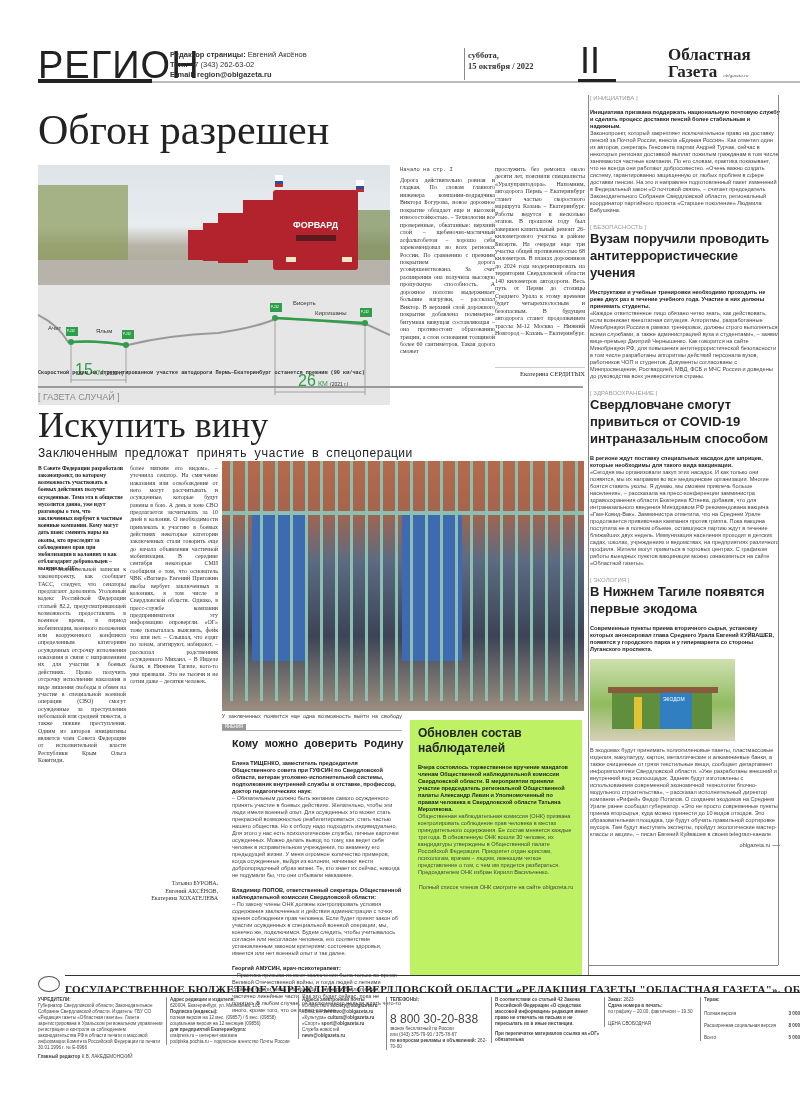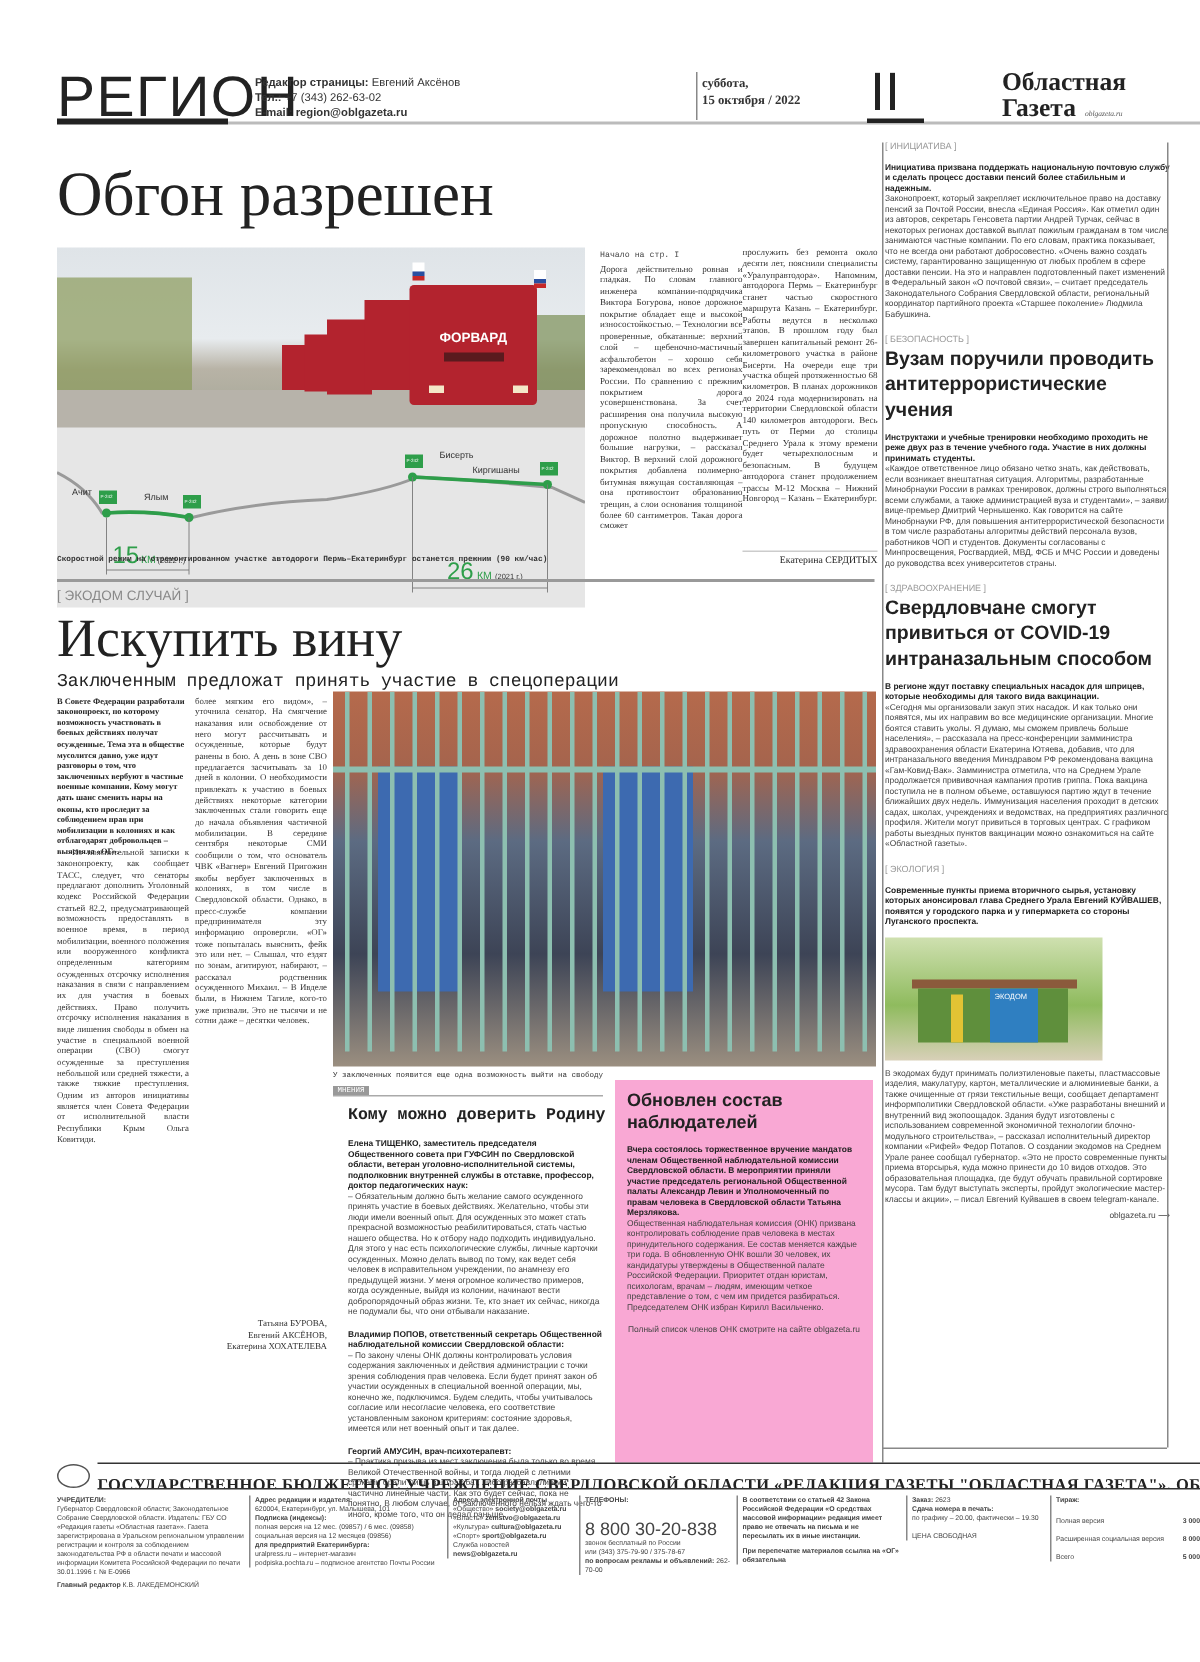--- a/index.html
+++ b/index.html
@@ -130,21 +130,21 @@
 </div>
 <div class="abs sans" style="left:38px;top:370px;width:360px;font-size:5.2px;font-weight:bold;color:#333">Скоростной режим на отремонтированном участке автодороги Пермь–Екатеринбург останется прежним (90 км/час)</div>
 <div class="abs" style="left:400px;top:166px;width:95px">
   <div class="sans" style="font-size:5.5px;color:#444;margin-bottom:4px">Начало на стр. I</div>
   <div class="article-text serif" style="font-size:6px;line-height:7.45px">Дорога действительно ровная и гладкая. По словам главного инженера компании-подрядчика Виктора Богурова, новое дорожное покрытие обладает еще и высокой износостойкостью. – Технологии все проверенные, обкатанные: верхний слой – щебеночно-мастичный асфальтобетон – хорошо себя зарекомендовал во всех регионах России. По сравнению с прежним покрытием дорога усовершенствована. За счет расширения она получила высокую пропускную способность. А дорожное полотно выдерживает большие нагрузки, – рассказал Виктор. В верхний слой дорожного покрытия добавлена полимерно-битумная вяжущая составляющая – она противостоит образованию трещин, а слои основания толщиной более 60 сантиметров. Такая дорога сможет</div>
 </div>
 <div class="abs article-text serif" style="left:495px;top:166px;width:90px;font-size:6px;line-height:7.45px">прослужить без ремонта около десяти лет, пояснили специалисты «Уралуправтодора». Напомним, автодорога Пермь – Екатеринбург станет частью скоростного маршрута Казань – Екатеринбург. Работы ведутся в несколько этапов. В прошлом году был завершен капитальный ремонт 26-километрового участка в районе Бисерти. На очереди еще три участка общей протяженностью 68 километров. В планах дорожников до 2024 года модернизировать на территории Свердловской области 140 километров автодороги. Весь путь от Перми до столицы Среднего Урала к этому времени будет четырехполосным и безопасным. В будущем автодорога станет продолжением трассы М-12 Москва – Нижний Новгород – Казань – Екатеринбург.</div>
 <div class="abs serif" style="left:495px;top:367px;width:90px;text-align:right;font-size:6.5px;border-top:1px solid #ccc;padding-top:2px">Екатерина СЕРДИТЫХ</div>
 
 <div class="abs" style="left:38px;top:386px;width:545px;height:2px;background:#999"></div>
-<div class="abs kicker" style="left:38px;top:392px">[ ЭКОДОМ СЛУЧАЙ ]</div>
+<div class="abs kicker" style="left:38px;top:392px">[ ГАЗЕТА СЛУЧАЙ ]</div>
 <div class="abs serif" style="left:38px;top:404px;font-size:36px">Искупить вину</div>
 <div class="abs sans" style="left:38px;top:447px;font-size:12px;color:#222">Заключенным предложат принять участие в спецоперации</div>
 <div class="abs serif" style="left:38px;top:465px;width:88px;font-size:5.6px;line-height:7.15px;font-weight:bold;color:#222">В Совете Федерации разработали законопроект, по которому возможность участвовать в боевых действиях получат осужденные. Тема эта в обществе мусолится давно, уже идут разговоры о том, что заключенных вербуют в частные военные компании. Кому могут дать шанс сменить нары на окопы, кто проследит за соблюдением прав при мобилизации в колониях и как отблагодарят добровольцев – выясняла «ОГ».</div>
 <div class="abs article-text serif" style="left:38px;top:566px;width:88px;font-size:5.9px;line-height:7.35px;text-indent:10px">Из пояснительной записки к законопроекту, как сообщает ТАСС, следует, что сенаторы предлагают дополнить Уголовный кодекс Российской Федерации статьей 82.2, предусматривающей возможность предоставлять в военное время, в период мобилизации, военного положения или вооруженного конфликта определенным категориям осужденных отсрочку исполнения наказания в связи с направлением их для участия в боевых действиях. Право получить отсрочку исполнения наказания в виде лишения свободы в обмен на участие в специальной военной операции (СВО) смогут осужденные за преступления небольшой или средней тяжести, а также тяжкие преступления. Одним из авторов инициативы является член Совета Федерации от исполнительной власти Республики Крым Ольга Ковитиди.</div>
 <div class="abs article-text serif" style="left:130px;top:465px;width:88px;font-size:5.9px;line-height:7.35px">более мягким его видом», – уточнила сенатор. На смягчение наказания или освобождение от него могут рассчитывать и осужденные, которые будут ранены в бою. А день в зоне СВО предлагается засчитывать за 10 дней в колонии. О необходимости привлекать к участию в боевых действиях некоторые категории заключенных стали говорить еще до начала объявления частичной мобилизации. В середине сентября некоторые СМИ сообщили о том, что основатель ЧВК «Вагнер» Евгений Пригожин якобы вербует заключенных в колониях, в том числе в Свердловской области. Однако, в пресс-службе компании предпринимателя эту информацию опровергли. «ОГ» тоже попыталась выяснить, фейк это или нет. – Слышал, что ездят по зонам, агитируют, набирают, – рассказал родственник осужденного Михаил. – В Ивделе были, в Нижнем Тагиле, кого-то уже призвали. Это не тысячи и не сотни даже – десятки человек.</div>
 <div class="abs" style="left:222px;top:461px;width:362px;height:250px;background:linear-gradient(#b56a4c 0%,#a5644d 20%,#5c6b82 40%,#3d4456 70%,#9b8f80 100%);overflow:hidden">
   <svg width="362" height="250">
     <rect x="30" y="50" width="55" height="150" fill="#3d6ab0"></rect>
     <rect x="180" y="50" width="60" height="150" fill="#3d6ab0"></rect>
     <rect x="0" y="50" width="362" height="4" fill="#8dbfb0"></rect>
@@ -187,21 +187,21 @@
 <div class="abs sans" style="left:232px;top:738px;font-size:11px;font-weight:bold;color:#222">Кому можно доверить Родину защищать</div>
 <div class="abs" style="left:232px;top:760px;width:170px">
   <div class="rlead" style="margin-top:0">Елена ТИЩЕНКО, заместитель председателя Общественного совета при ГУФСИН по Свердловской области, ветеран уголовно-исполнительной системы, подполковник внутренней службы в отставке, профессор, доктор педагогических наук:</div>
   <div class="rtext">– Обязательным должно быть желание самого осужденного принять участие в боевых действиях. Желательно, чтобы эти люди имели военный опыт. Для осужденных это может стать прекрасной возможностью реабилитироваться, стать частью нашего общества. Но к отбору надо подходить индивидуально. Для этого у нас есть психологические службы, личные карточки осужденных. Можно делать вывод по тому, как ведет себя человек в исправительном учреждении, по анамнезу его предыдущей жизни. У меня огромное количество примеров, когда осужденные, выйдя из колонии, начинают вести добропорядочный образ жизни. Те, кто знает их сейчас, никогда не подумали бы, что они отбывали наказание.</div>
   <div class="rlead">Владимир ПОПОВ, ответственный секретарь Общественной наблюдательной комиссии Свердловской области:</div>
   <div class="rtext">– По закону члены ОНК должны контролировать условия содержания заключенных и действия администрации с точки зрения соблюдения прав человека. Если будет принят закон об участии осужденных в специальной военной операции, мы, конечно же, подключимся. Будем следить, чтобы учитывалось согласие или несогласие человека, его соответствие установленным законом критериям: состояние здоровья, имеется или нет военный опыт и так далее.</div>
   <div class="rlead">Георгий АМУСИН, врач-психотерапевт:</div>
   <div class="rtext">– Практика призыва из мест заключения была только во время Великой Отечественной войны, и тогда людей с летними сроками брали лишь в штрафбат, либо разбавляли ими частично линейные части. Как это будет сейчас, пока не понятно. В любом случае, от заключенного нельзя ждать чего-то иного, кроме того, что он делал раньше.</div>
 </div>
 
-<div class="abs" style="left:410px;top:720px;width:172px;height:255px;background:#f9a8d4;padding:6px 8px">
+<div class="abs" style="left:410px;top:720px;width:172px;height:255px;background:#bef264;padding:6px 8px">
   <div class="rh" style="font-size:12px;line-height:15px">Обновлен состав наблюдателей</div>
   <div class="rlead">Вчера состоялось торжественное вручение мандатов членам Общественной наблюдательной комиссии Свердловской области. В мероприятии приняли участие председатель региональной Общественной палаты Александр Левин и Уполномоченный по правам человека в Свердловской области Татьяна Мерзлякова.</div>
   <div class="rtext">Общественная наблюдательная комиссия (ОНК) призвана контролировать соблюдение прав человека в местах принудительного содержания. Ее состав меняется каждые три года. В обновленную ОНК вошли 30 человек, их кандидатуры утверждены в Общественной палате Российской Федерации. Приоритет отдан юристам, психологам, врачам – людям, имеющим четкое представление о том, с чем им придется разбираться. Председателем ОНК избран Кирилл Васильченко.</div>
   <div class="rtext" style="text-align:center;margin-top:8px">Полный список членов ОНК смотрите на сайте oblgazeta.ru</div>
 </div>
 
 <div class="abs vrule" style="left:588px;top:95px;height:880px"></div>
 <div class="abs right-col">
   <div class="rkick" style="margin-top:0">[ ИНИЦИАТИВА ]</div>
   <div class="rlead">Инициатива призвана поддержать национальную почтовую службу и сделать процесс доставки пенсий более стабильным и надежным.</div>
@@ -211,20 +211,21 @@
   <div class="rh">Вузам поручили проводить антитеррористические учения</div>
   <div class="rlead">Инструктажи и учебные тренировки необходимо проходить не реже двух раз в течение учебного года. Участие в них должны принимать студенты.</div>
   <div class="rtext">«Каждое ответственное лицо обязано четко знать, как действовать, если возникает внештатная ситуация. Алгоритмы, разработанные Минобрнауки России в рамках тренировок, должны строго выполняться всеми службами, а также администрацией вуза и студентами», – заявил вице-премьер Дмитрий Чернышенко. Как говорится на сайте Минобрнауки РФ, для повышения антитеррористической безопасности в том числе разработаны алгоритмы действий персонала вузов, работников ЧОП и студентов. Документы согласованы с Минпросвещения, Росгвардией, МВД, ФСБ и МЧС России и доведены до руководства всех университетов страны.</div>
 
   <div class="rkick">[ ЗДРАВООХРАНЕНИЕ ]</div>
   <div class="rh">Свердловчане смогут привиться от COVID-19 интраназальным способом</div>
   <div class="rlead">В регионе ждут поставку специальных насадок для шприцев, которые необходимы для такого вида вакцинации.</div>
   <div class="rtext">«Сегодня мы организовали закуп этих насадок. И как только они появятся, мы их направим во все медицинские организации. Многие боятся ставить уколы. Я думаю, мы сможем привлечь больше населения», – рассказала на пресс-конференции замминистра здравоохранения области Екатерина Ютяева, добавив, что для интраназального введения Минздравом РФ рекомендована вакцина «Гам-Ковид-Вак». Замминистра отметила, что на Среднем Урале продолжается прививочная кампания против гриппа. Пока вакцина поступила не в полном объеме, оставшуюся партию ждут в течение ближайших двух недель. Иммунизация населения проходит в детских садах, школах, учреждениях и ведомствах, на предприятиях различного профиля. Жители могут привиться в торговых центрах. С графиком работы выездных пунктов вакцинации можно ознакомиться на сайте «Областной газеты».</div>
 
   <div class="rkick">[ ЭКОЛОГИЯ ]</div>
+  <div class="rh">В Нижнем Тагиле появятся первые экодома</div>
   <div class="rlead">Современные пункты приема вторичного сырья, установку которых анонсировал глава Среднего Урала Евгений КУЙВАШЕВ, появятся у городского парка и у гипермаркета со стороны Луганского проспекта.</div>
   <div style="margin:6px 0;width:145px;height:82px;background:linear-gradient(#cfe0b0 0%,#8fbb5e 55%,#d8d0b8 100%);position:relative">
     <div style="position:absolute;left:18px;top:28px;width:110px;height:6px;background:#8b5a3c"></div>
     <div style="position:absolute;left:22px;top:34px;width:100px;height:36px;background:#5f8f3c"></div>
     <div style="position:absolute;left:70px;top:34px;width:32px;height:36px;background:#2f7fc1;color:#fff;font-family:'Liberation Sans',sans-serif;font-size:5px;padding:3px">ЭКОДОМ</div>
     <div style="position:absolute;left:44px;top:38px;width:8px;height:32px;background:#e2c334"></div>
   </div>
   <div class="rtext">В экодомах будут принимать полиэтиленовые пакеты, пластмассовые изделия, макулатуру, картон, металлические и алюминиевые банки, а также очищенные от грязи текстильные вещи, сообщает департамент информполитики Свердловской области. «Уже разработаны внешний и внутренний вид экопоощадок. Здания будут изготовлены с использованием современной экономичной технологии блочно-модульного строительства», – рассказал исполнительный директор компании «Рифей» Федор Потапов. О создании экодомов на Среднем Урале ранее сообщал губернатор. «Это не просто современные пункты приема вторсырья, куда можно принести до 10 видов отходов. Это образовательная площадка, где будут обучать правильной сортировке мусора. Там будут выступать эксперты, пройдут экологические мастер-классы и акции», – писал Евгений Куйвашев в своем telegram-канале.</div>
   <div class="rtext" style="text-align:right;margin-top:4px"><span>oblgazeta.ru</span> <span>⟶</span></div>
 </div>

